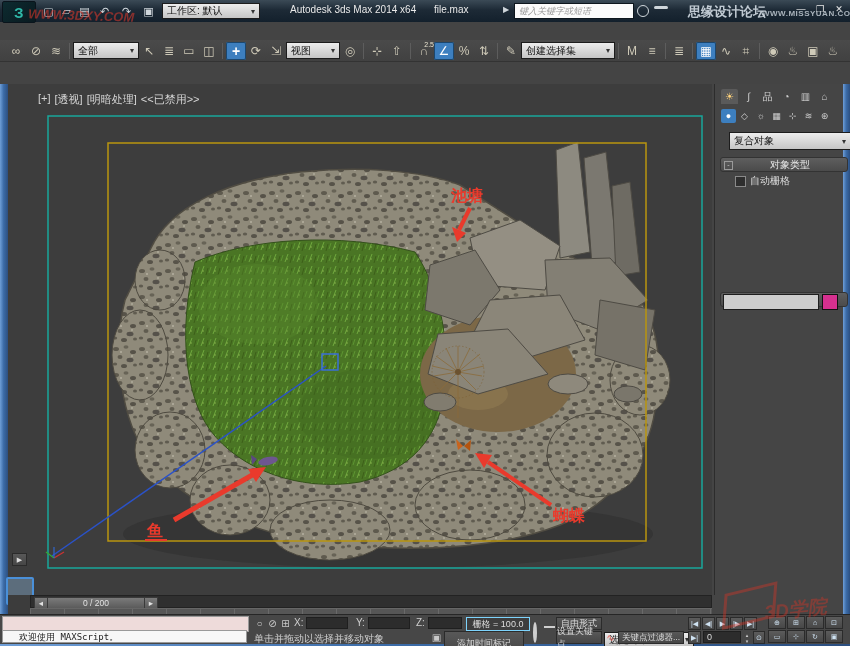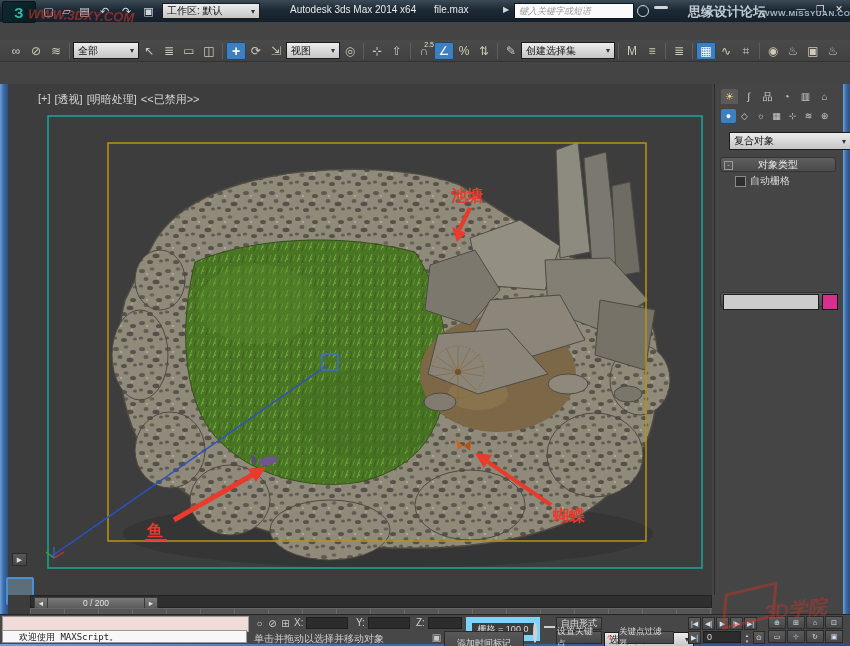--- a/index.html
+++ b/index.html
@@ -48,21 +48,21 @@
   .frame{background:linear-gradient(90deg,#6f9fd8,#3c6ca8 45%,#2c4f80);}
   
   .vplabel{left:38px;top:92px;font-size:11px;color:#d6d6d6;display:flex;gap:4px;}
   
   .cpanel{left:714px;top:84px;width:128px;height:511px;background:#454545;border-left:1px solid #2c2c2c;}
   .cptab{width:17px;height:15px;color:#cfcfcf;font-size:10px;display:flex;align-items:center;justify-content:center;border-radius:2px 2px 0 0;}
   .cptab.active{background:#5a5a5a;color:#ffd27a;}
   .cpcat{width:15px;height:14px;color:#cfcfcf;font-size:9px;display:flex;align-items:center;justify-content:center;border-radius:2px;}
   .cpcat.on{background:#3d7fbf;color:#fff;}
   .rollhead{height:13px;background:linear-gradient(#5e5e5e,#4b4b4b);border:1px solid #333;border-radius:3px;
-    color:#e8e8e8;font-size:10px;display:flex;align-items:center;justify-content:center;position:relative;}
+    color:#e8e8e8;font-size:10px;display:flex;align-items:center;justify-content:center;position:relative;padding-left:12px;}
   .rollhead .minus{position:absolute;left:3px;top:3px;width:7px;height:7px;border:1px solid #9a9a9a;
     font-size:7px;line-height:5px;text-align:center;color:#ccc;}
   .cpbtn{width:55px;height:13px;background:linear-gradient(#606060,#484848);border:1px solid #2a2a2a;
     border-radius:2px;color:#e3e3e3;font-size:9.5px;display:flex;align-items:center;justify-content:center;
     white-space:nowrap;overflow:hidden;}
   .chk{width:9px;height:9px;border:1px solid #8a8a8a;background:#2e2e2e;display:inline-block;}
   
   .tl-track{left:30px;top:595px;width:682px;height:13px;background:#2f2f2f;border:1px solid #222;box-sizing:border-box;}
   .tl-btn{position:absolute;top:1px;height:10px;background:linear-gradient(#7a7a7a,#5b5b5b);
     border:1px solid #3a3a3a;color:#e2e2e2;font-size:8.5px;display:flex;align-items:center;justify-content:center;}
@@ -362,33 +362,33 @@
     <div class="abs" style="left:2px;top:15px;width:245px;height:13px;background:#f7f7f7;border:1px solid #999;font-family:'DejaVu Sans Mono',monospace;font-size:9px;color:#222;padding-left:16px;box-sizing:border-box">欢迎使用 MAXScript。</div>
     <span class="abs sico" style="left:253px;top:2px">○</span>
     <span class="abs sico" style="left:266px;top:2px">⊘</span>
     <span class="abs sico" style="left:279px;top:2px">⊞</span>
     <span class="abs slabel" style="left:294px;top:2px">X:</span>
     <span class="abs sfield" style="left:306px;top:2px;width:42px"></span>
     <span class="abs slabel" style="left:356px;top:2px">Y:</span>
     <span class="abs sfield" style="left:368px;top:2px;width:42px"></span>
     <span class="abs slabel" style="left:416px;top:2px">Z:</span>
     <span class="abs sfield" style="left:428px;top:2px;width:34px"></span>
-    <span class="abs" style="left:466px;top:2px;width:62px;height:12px;background:#3d3d3d;border:6px solid #7dd3fc;font-size:9px;color:#ddd;display:flex;align-items:center;justify-content:center">栅格 = 100.0</span>
+    <span class="abs" style="left:466px;top:2px;width:62px;height:12px;background:#3d3d3d;border:1px solid #7dd3fc;font-size:9px;color:#ddd;display:flex;align-items:center;justify-content:center">栅格 = 100.0</span>
     <span class="abs slabel" style="left:254px;top:17px;font-size:10px">单击并拖动以选择并移动对象</span>
     <span class="abs sico" style="left:430px;top:16px">▣</span>
     <span class="abs sbtn" style="left:444px;top:16px;width:80px;height:24px">添加时间标记</span>
     <span class="abs keyico" style="left:533px;top:9px"></span>
     <span class="abs sbtn" style="left:556px;top:2px;width:46px;height:13px">自由形式</span>
     <span class="abs sbtn" style="left:556px;top:16px;width:46px;height:13px">设置关键点</span>
     <div class="abs combo" style="left:604px;top:17px;width:80px;height:13px">
       <span>选定对象</span>
       <span class="car">▾</span>
     </div>
     <span class="abs sico" style="left:604px;top:16px;color:#e05a50">∿</span>
-    <span class="abs sbtn" style="left:618px;top:16px;width:56px;height:13px;font-size:8.5px">关键点过滤器...</span>
+    <span class="abs sbtn" style="left:618px;top:16px;width:66px;height:13px;font-size:8.5px">关键点过滤器...</span>
     <span class="abs pbtn" style="left:688px;top:2px">|◀</span>
     <span class="abs pbtn" style="left:702px;top:2px">◀|</span>
     <span class="abs pbtn" style="left:716px;top:2px">▶</span>
     <span class="abs pbtn" style="left:730px;top:2px">|▶</span>
     <span class="abs pbtn" style="left:744px;top:2px">▶|</span>
     <span class="abs pbtn" style="left:688px;top:16px">▶|</span>
     <span class="abs sfield" style="left:703px;top:16px;width:38px;color:#ddd;font-size:9px;padding-left:3px">0</span>
     <span class="abs" style="left:743px;top:16px;width:8px;height:13px;display:flex;flex-direction:column;align-items:center;justify-content:center;font-size:5px;color:#ccc">
         <span>▴</span>
         <span>▾</span>

